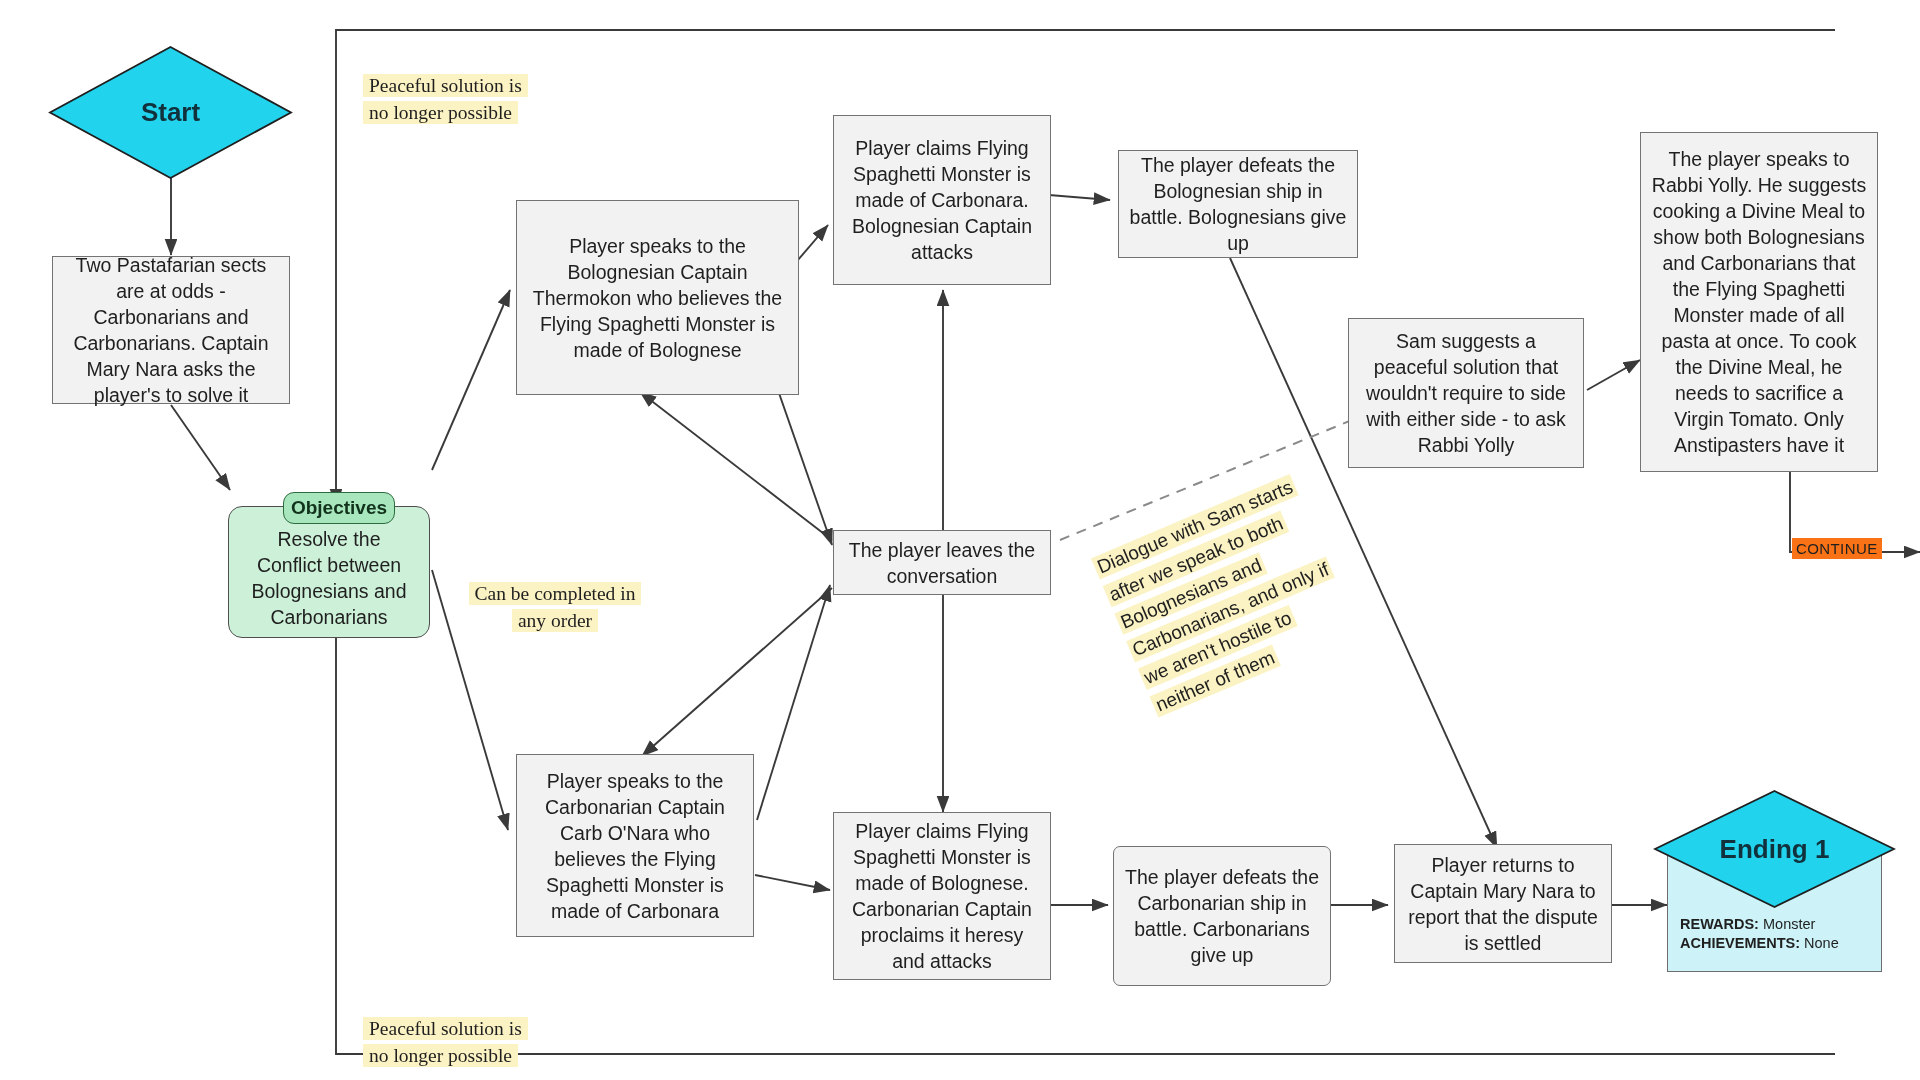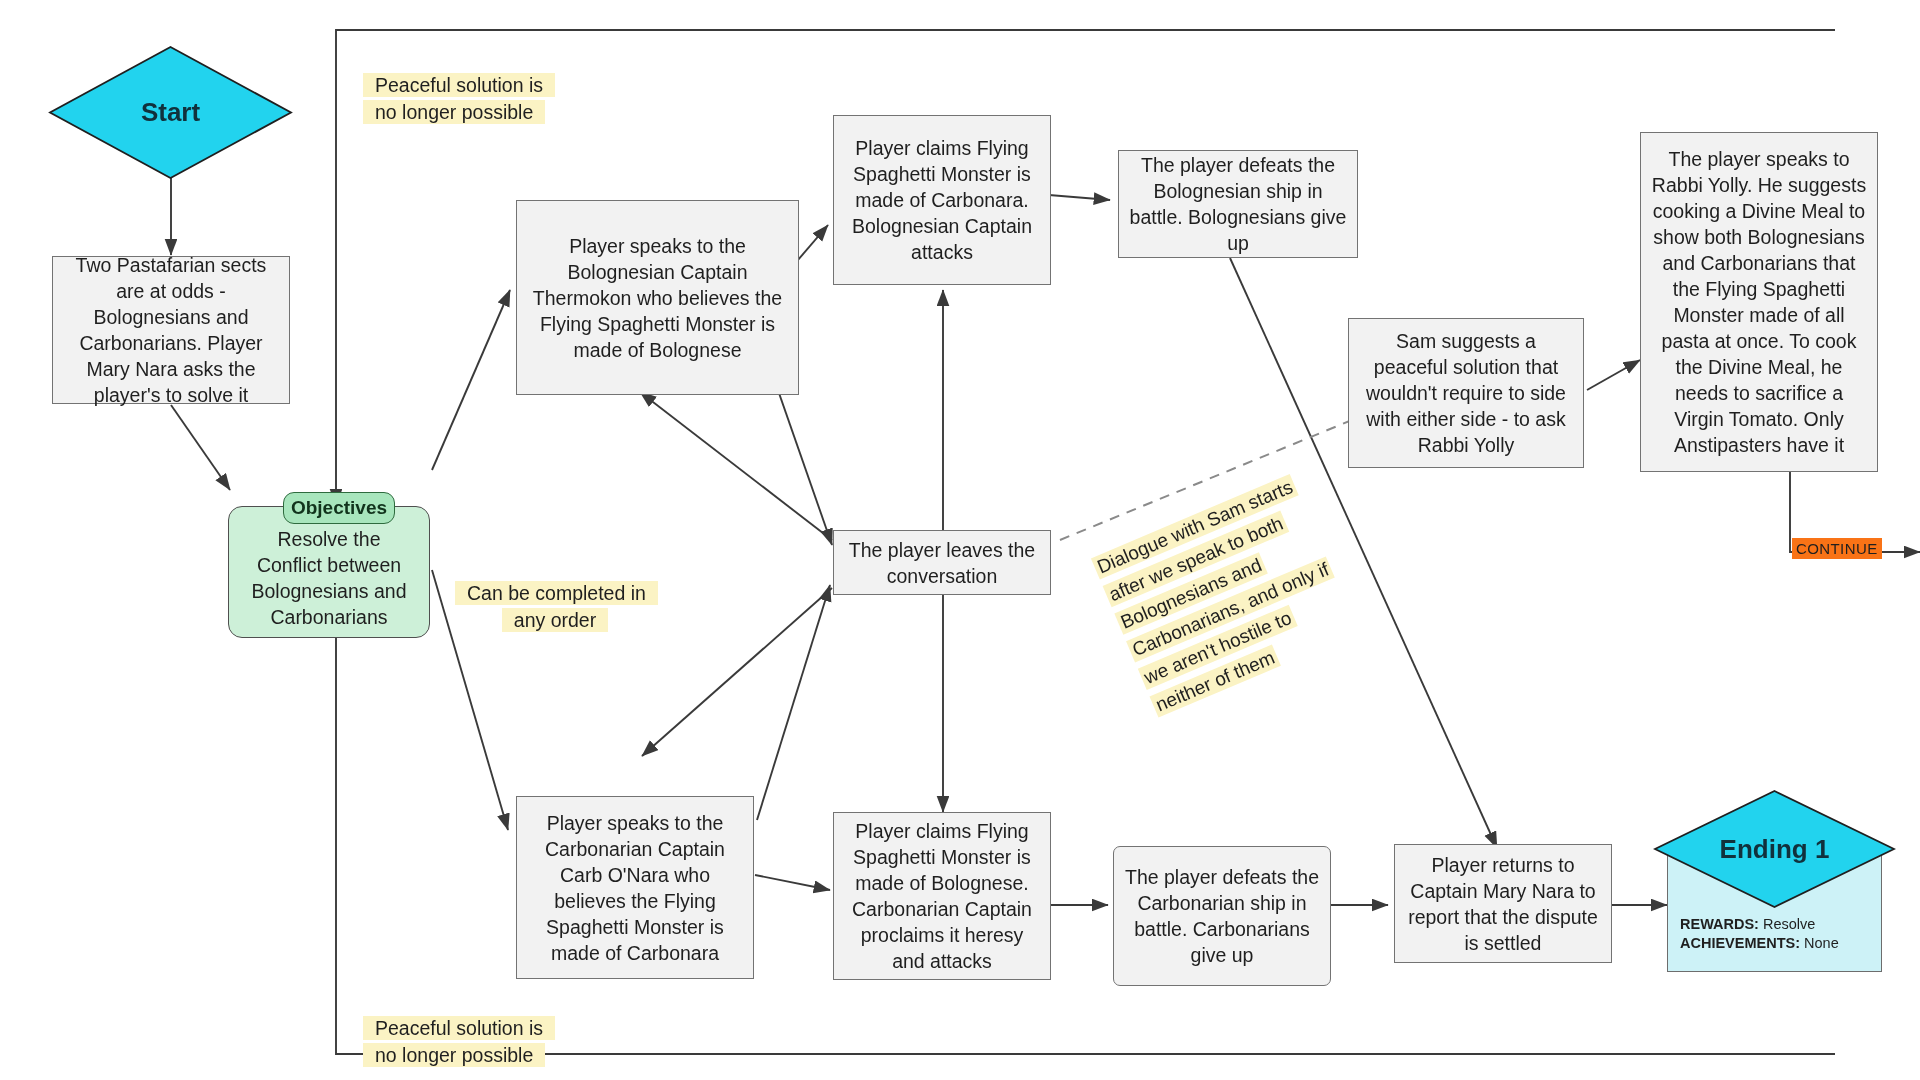--- a/index.html
+++ b/index.html
@@ -43,21 +43,22 @@
     font-size: 19.5px;
     line-height: 27px;
     color: #1f1f1f;
     text-align: center;
     white-space: pre-line;
   }
   .note span.hl {
     background: #fbf3c4;
     box-decoration-break: clone;
     -webkit-box-decoration-break: clone;
-    padding: 1px 12px;
+    padding: 1px 6px;
+    font-family: Liberation Serif, serif;
   }
   .note.left { text-align: left; }
   .diamond-wrap {
     position: absolute;
   }
   .diamond {
     position: absolute;
     left: 0; top: 0;
   }
   .diamond-label {
@@ -199,35 +200,35 @@
   </svg>
 
   <div class="diamond-wrap" style="left:48px; top:45px; width:245px; height:135px;">
     <svg class="diamond" width="245" height="135" viewBox="0 0 245 135">
       <polygon points="122.5,2 243,67.5 122.5,133 2,67.5" fill="#22D3EE" stroke="#1f1f1f" stroke-width="1.8"></polygon>
     </svg>
     <div class="diamond-label">Start</div>
   </div>
 
   <div class="node proc" style="left:52px; top:256px; width:238px; height:148px;">
-    <span>Two Pastafarian sects are at odds - Bolognesians and Carbonarians. Player Mary Nara asks the player's to solve it</span>
+    <span>Two Pastafarian sects are at odds - Carbonarians and Carbonarians. Captain Mary Nara asks the player's to solve it</span>
   </div>
 
   <div class="obj-box" style="left:228px; top:506px; width:202px; height:132px;">
     <span>Resolve the Conflict between Bolognesians and Carbonarians</span>
   </div>
   <div class="obj-tab" style="left:283px; top:492px; width:112px; height:32px;">
     <span>Objectives</span>
   </div>
 
   <div class="node proc" style="left:516px; top:200px; width:283px; height:195px;">
     <span>Player speaks to the Bolognesian Captain Thermokon who believes the Flying Spaghetti Monster is made of Bolognese</span>
   </div>
 
-  <div class="node proc" style="left:516px; top:754px; width:238px; height:183px;margin-top:42px;">
+  <div class="node proc" style="left:516px; top:754px; width:238px; height:183px;">
     <span>Player speaks to the Carbonarian Captain Carb O'Nara who believes the Flying Spaghetti Monster is made of Carbonara</span>
   </div>
 
   <div class="node proc" style="left:833px; top:115px; width:218px; height:170px;">
     <span>Player claims Flying Spaghetti Monster is made of Carbonara. Bolognesian Captain attacks</span>
   </div>
 
   <div class="node proc" style="left:833px; top:812px; width:218px; height:168px;">
     <span>Player claims Flying Spaghetti Monster is made of Bolognese. Carbonarian Captain proclaims it heresy and attacks</span>
   </div>
@@ -259,21 +260,21 @@
   <div class="ending-body" style="left:1667px; top:847px; width:215px; height:125px;"></div>
   <div class="diamond-wrap" style="left:1653px; top:789px; width:243px; height:120px;">
     <svg class="diamond" width="243" height="120" viewBox="0 0 243 120">
       <polygon points="121.5,2 241,60 121.5,118 2,60" fill="#22D3EE" stroke="#1f1f1f" stroke-width="1.8"></polygon>
     </svg>
     <div class="diamond-label">Ending 1</div>
   </div>
   <div class="ending-stats" style="left:1680px; top:915px; width:200px;">
     <div>
       <b>REWARDS:</b>
-      <span>Resolve</span>
+      <span>Monster</span>
     </div>
     <div>
       <b>ACHIEVEMENTS:</b>
       <span>None</span>
     </div>
   </div>
 
   <div class="note left" style="left:363px; top:45px; width:220px;">
     <span class="hl">Peaceful solution is
 no longer possible</span>

